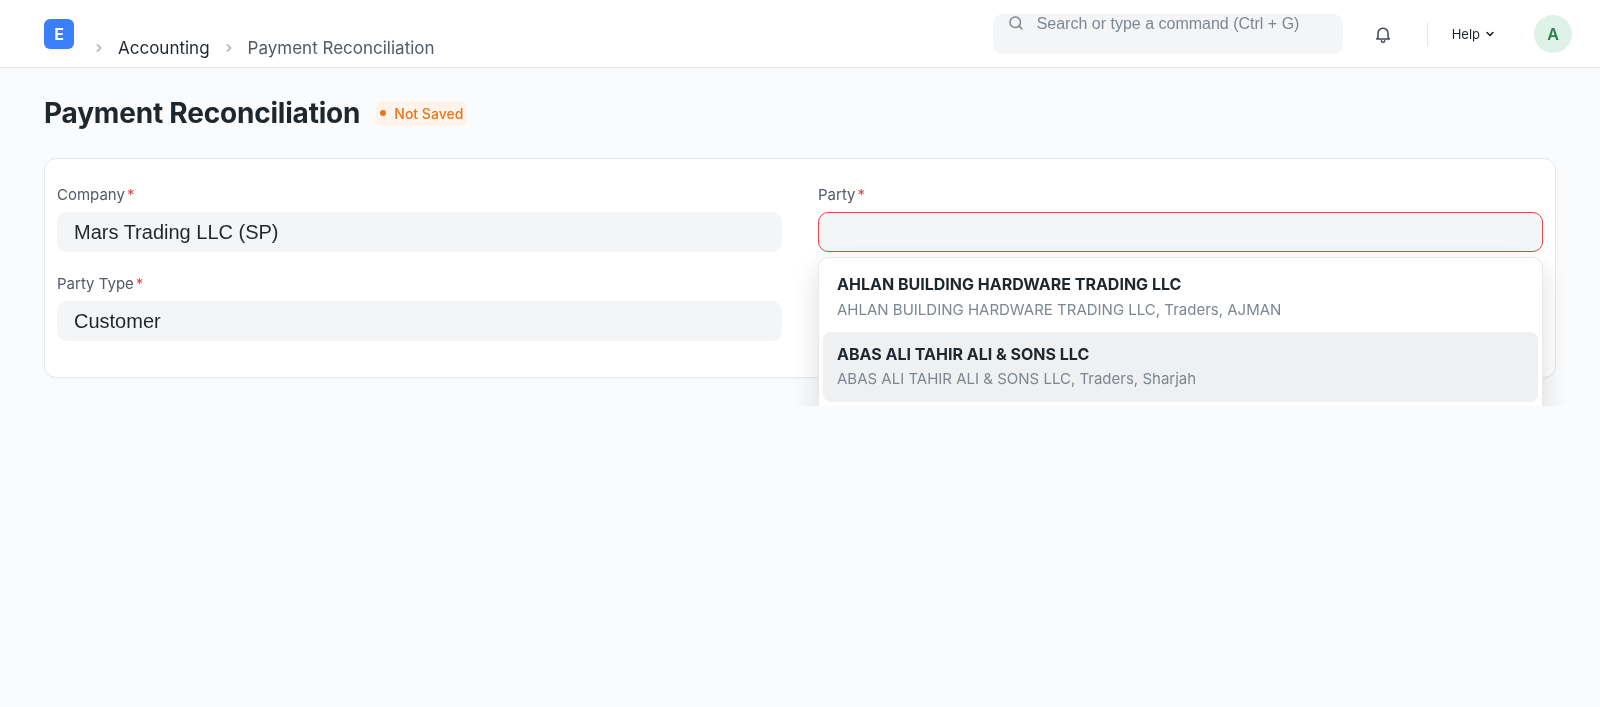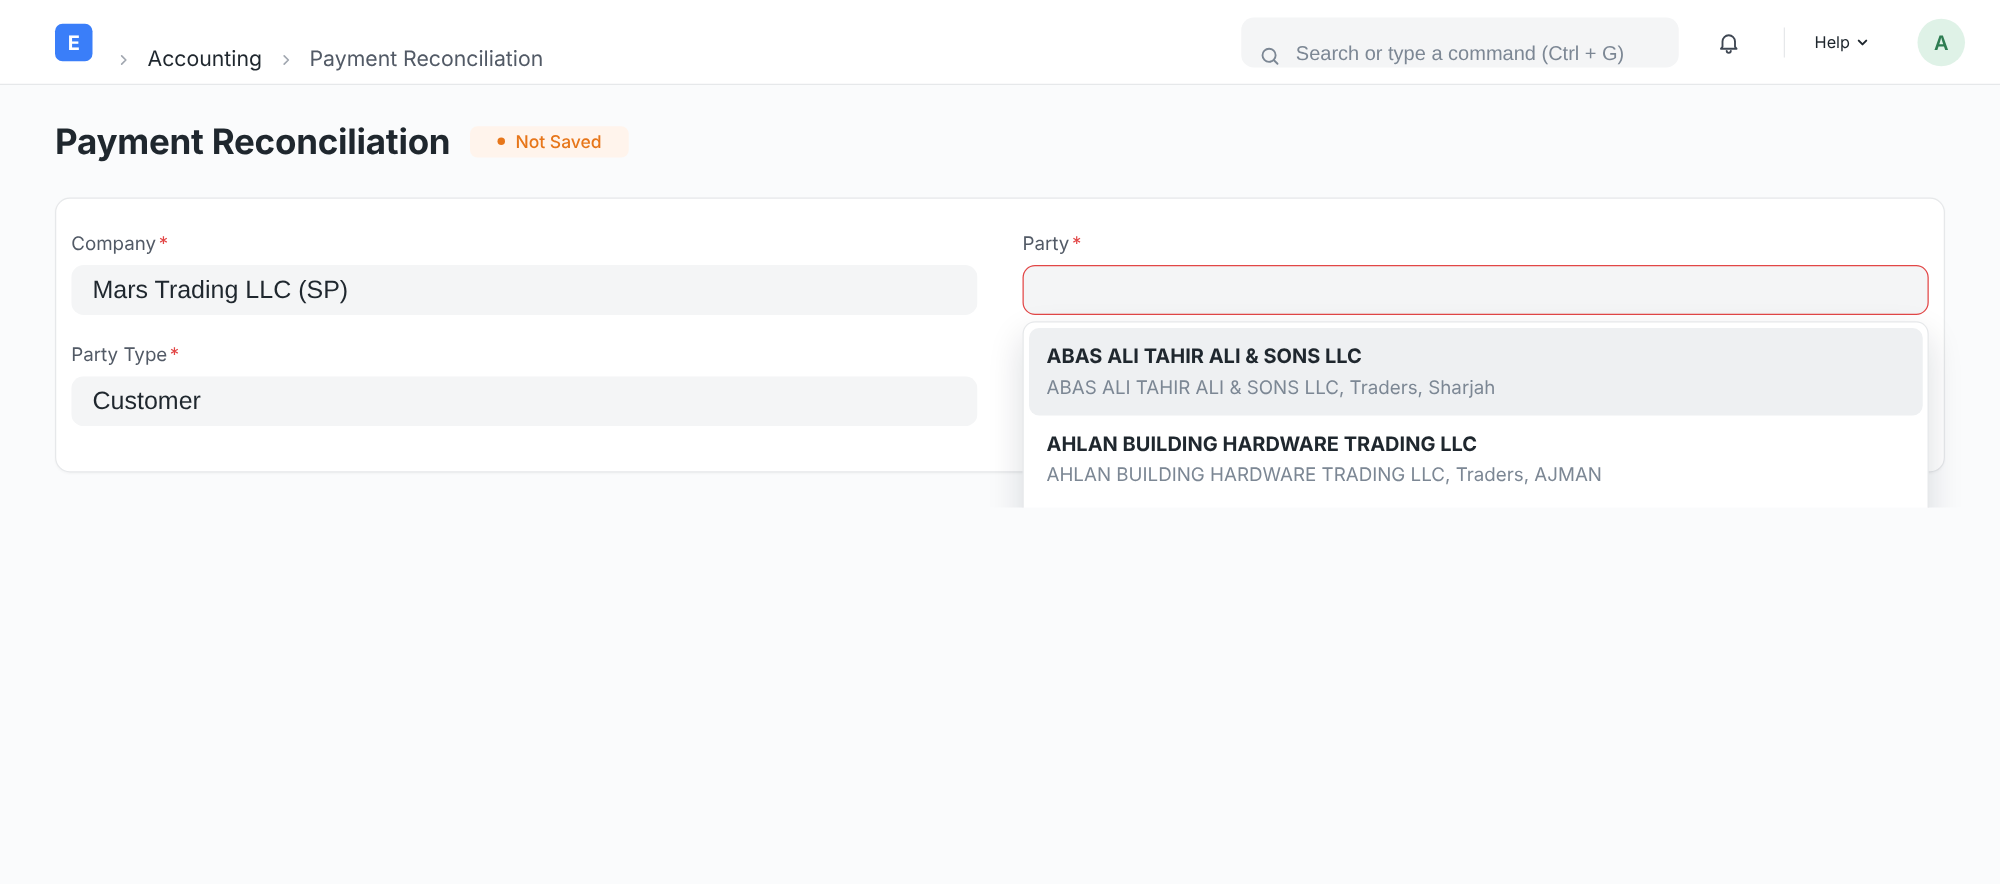--- a/index.html
+++ b/index.html
@@ -50,21 +50,21 @@
     display:flex;align-items:center;gap:14px;flex:0 0 auto;
     color:var(--gray-700);font-size:17px;margin-top:29px;
   }
   .chev{color:var(--gray-400);display:inline-flex;}
   .crumb{cursor:default;}
   .crumb.link{color:var(--gray-800);}
   .crumb.current{color:var(--gray-600);}
   .spacer{flex:1 1 auto;}
   .search{
     flex:0 0 350px;height:40px;border-radius:10px;background:var(--gray-100);
-    display:flex;align-items:flex-end;padding:0 14px;gap:10px;color:var(--gray-500);
+    display:flex;align-items:flex-start;padding:0 14px;gap:10px;color:var(--gray-500);
   }
   .search input{
     border:0;background:transparent;outline:0;font-size:16px;width:100%;
     color:var(--gray-800);
   }
   .search input::placeholder{color:var(--gray-500);}
   .iconbtn{
     width:40px;height:40px;display:flex;align-items:center;justify-content:center;
     color:var(--gray-700);border-radius:8px;
   }
@@ -76,21 +76,21 @@
     margin-left:18px;
   }
 
   
   .page{padding:28px 44px;}
   .page-head{display:flex;align-items:center;gap:16px;margin-bottom:28px;}
   .page-title{font-size:28px;font-weight:700;letter-spacing:-.2px;}
   .status-pill{
     display:inline-flex;align-items:center;gap:8px;
     background:var(--orange-bg);color:var(--orange);
-    padding:4px 22px;border-radius:6px;font-size:14px;font-weight:500;text-align:right;
+    padding:4px 4px;border-radius:6px;font-size:14px;font-weight:500;text-align:right;
   }
   .status-pill::before{
     content:"";width:6px;height:6px;border-radius:50%;background:var(--orange-dot);
   }
 
   
   .card{
     background:#fff;border:1px solid var(--gray-200);border-radius:12px;
     padding:26px 12px 36px;
     box-shadow:0 1px 2px rgba(16,24,40,.03);
@@ -222,27 +222,27 @@
         <label class="field-label">
           <span>Party</span><span class="req">*</span>
         </label>
         <div class="dd-wrap">
           <div class="control error">
             <input type="text" autofocus="" value="" style="">
           </div>
 
           <div class="dropdown">
             <div class="dd-scroll" id="party-dd-scroll">
+                <div class="dd-item">
+                  <div class="dd-title">AHLAN BUILDING HARDWARE TRADING LLC</div>
+                  <div class="dd-sub">AHLAN BUILDING HARDWARE TRADING LLC, Traders, AJMAN</div>
+                </div>
                 <div class="dd-item highlight">
                   <div class="dd-title">ABAS ALI TAHIR ALI &amp; SONS LLC</div>
                   <div class="dd-sub">ABAS ALI TAHIR ALI &amp; SONS LLC, Traders, Sharjah</div>
-                </div>
-                <div class="dd-item">
-                  <div class="dd-title">AHLAN BUILDING HARDWARE TRADING LLC</div>
-                  <div class="dd-sub">AHLAN BUILDING HARDWARE TRADING LLC, Traders, AJMAN</div>
                 </div>
                 <div class="dd-item">
                   <div class="dd-title">AL AIN AL DAHABIA ELECTRICAL FITTINGS TRADING CO. L.L.C</div>
                   <div class="dd-sub">AL AIN AL DAHABIA ELECTRICAL FITTINGS TRADING CO. L.L.C, Commercial, DUBAI</div>
                 </div>
                 <div class="dd-item">
                   <div class="dd-title">AL BAB AL AZRAQ HARDWARE TR</div>
                   <div class="dd-sub">AL BAB AL AZRAQ HARDWARE TR, Traders, Sharjah</div>
                 </div>
                 <div class="dd-item">

